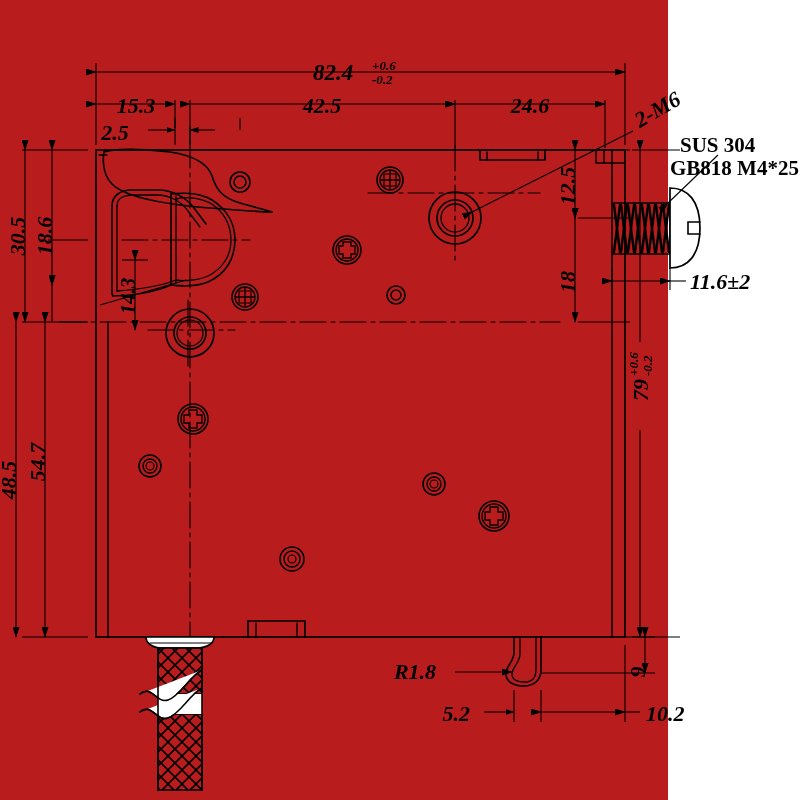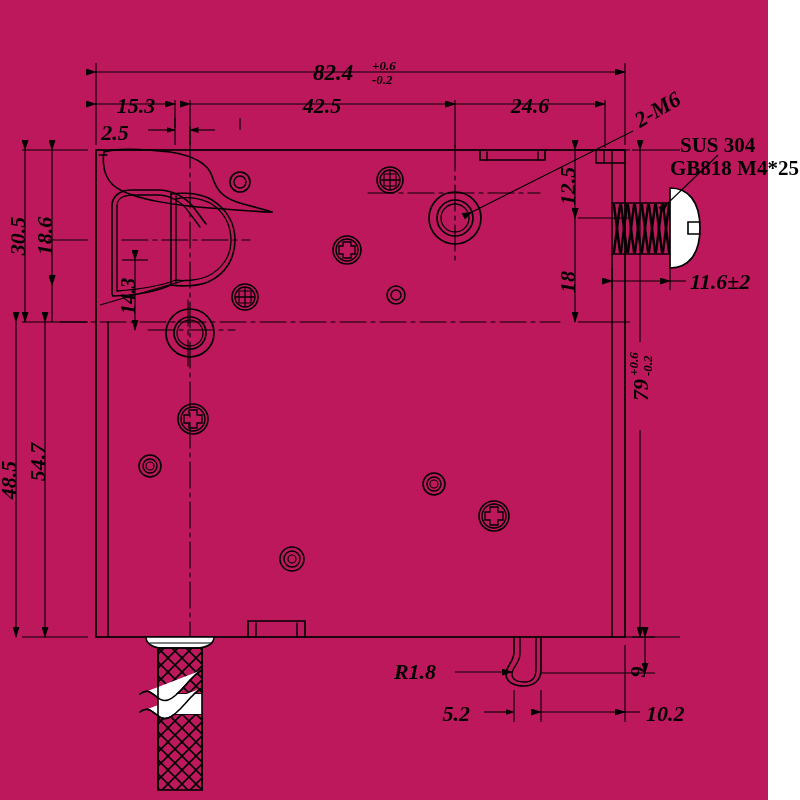--- a/index.html
+++ b/index.html
@@ -1,19 +1,19 @@
 <!DOCTYPE html>
 <html><head>
 <meta charset="utf-8">
 <title>Technical Drawing</title>
 <style>
   html,body{margin:0;padding:0;background:#ffffff;}
   body{width:800px;height:800px;overflow:hidden;
        font-family:"Liberation Sans", sans-serif;}
-  #sheet{position:relative;width:768px;height:800px;background:#be185d;text-align:center;}
+  #sheet{position:relative;width:668px;height:800px;background:#b91c1c;text-align:center;}
   svg{display:block;}
   .dimtext{font-family:"Liberation Serif", serif;font-style:italic;
            font-weight:700;fill:#000;}
   .noteText{font-family:"Liberation Serif", serif;font-weight:700;fill:#000;}
 </style>
 </head>
 <body>
 
 <div id="sheet">
 <svg width="800" height="800" viewBox="0 0 800 800">

